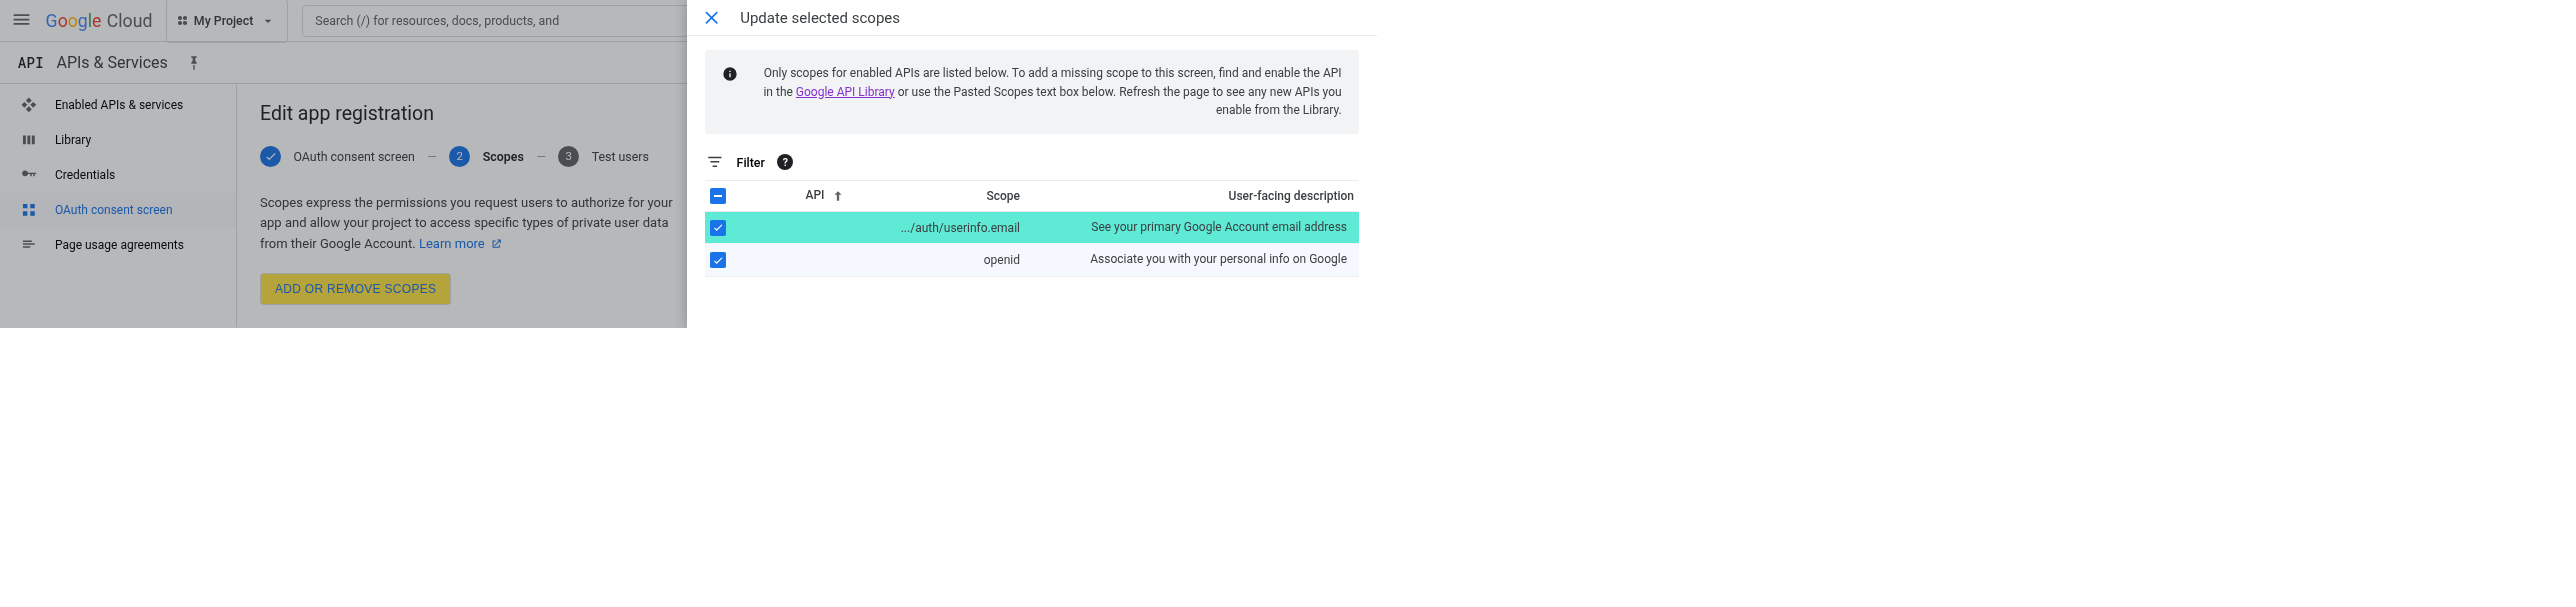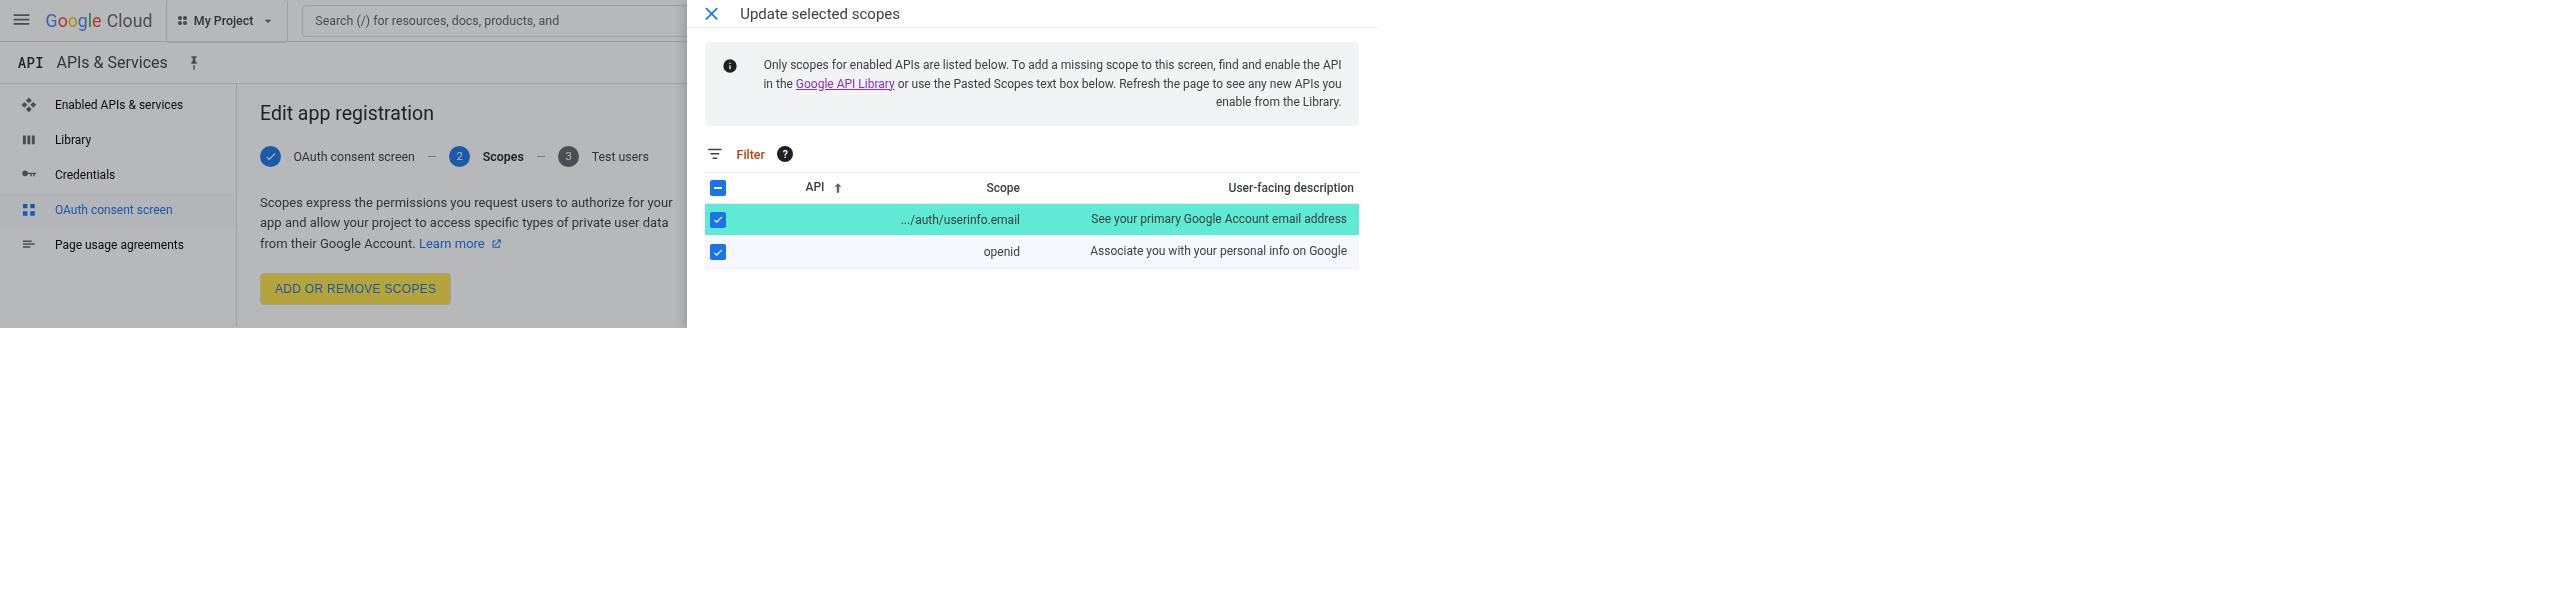--- a/index.html
+++ b/index.html
@@ -88,39 +88,39 @@
       z-index: 5;
     }
 
     
     .panel {
       position:absolute; top:0; right:0; bottom:0; width: 690px;
       background:#fff; z-index:10; box-shadow:-1.8px 0 10.6px rgba(0,0,0,0.2);
       display:flex; flex-direction:column;
     }
     .panel-header {
-      height:28px; display:flex; align-items:center; padding:0 16px; gap:17.7px;
+      height:36px; display:flex; align-items:center; padding:0 16px; gap:17.7px;
       border-bottom:0.9px solid #e8eaed;
     }
     .close-x { width:19.5px; height:19.5px; fill:#1a73e8; cursor:pointer;}
     .panel-title { font-size:15px; color:#3c4043;}
     .panel-body { padding: 14px 17.7px; overflow:auto; flex:1;text-align:right;}
     .info-box {
       background:#f1f3f4; border-radius:3.5px; padding:14px 17.7px;
       display:flex; gap:19.5px; font-size:12px; line-height:1.55; color:#3c4043;
     }
     .info-box a { color:#8430ce; text-decoration:underline;}
     .info-icon { width:16px; height:16px; fill:#202124; flex:none; margin-top:1.8px;}
 
     .filter-row {
       display:flex; align-items:center; gap:12.4px; margin-top:19.5px;
       padding: 0 1.8px;
     }
     .filter-icon { width:17.7px; fill:#3c4043;}
-    .filter-label { font-weight:500; color:#c2410c;}
+    .filter-label { font-weight:500; color:#000000;}
     .filter-input { color:#80868b; flex:1; }
     .help-icon { width:16px; height:16px; border-radius:50%; background:#202124; color:#fff; display:flex; align-items:center; justify-content:center; font-size:10.6px; font-weight:600;}
 
     .scope-table { margin-top:8.9px; border-top:0.9px solid #e8eaed;}
     .scope-head, .scope-row {
       display:grid;
       grid-template-columns: 39px 89px 168px 1fr;
       align-items:center;
       padding: 7px 5.3px;
       gap: 7px;

